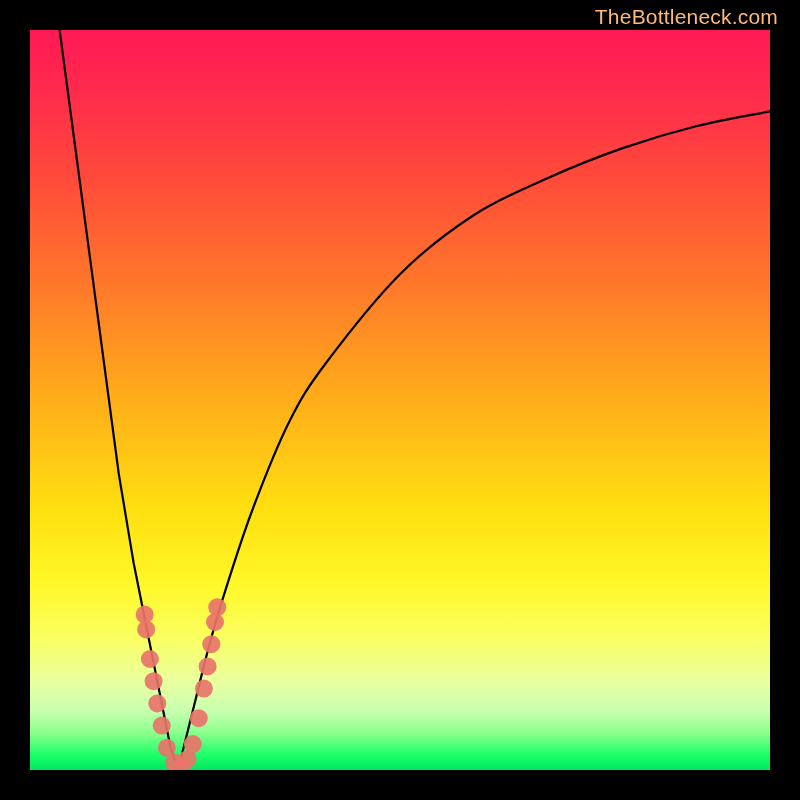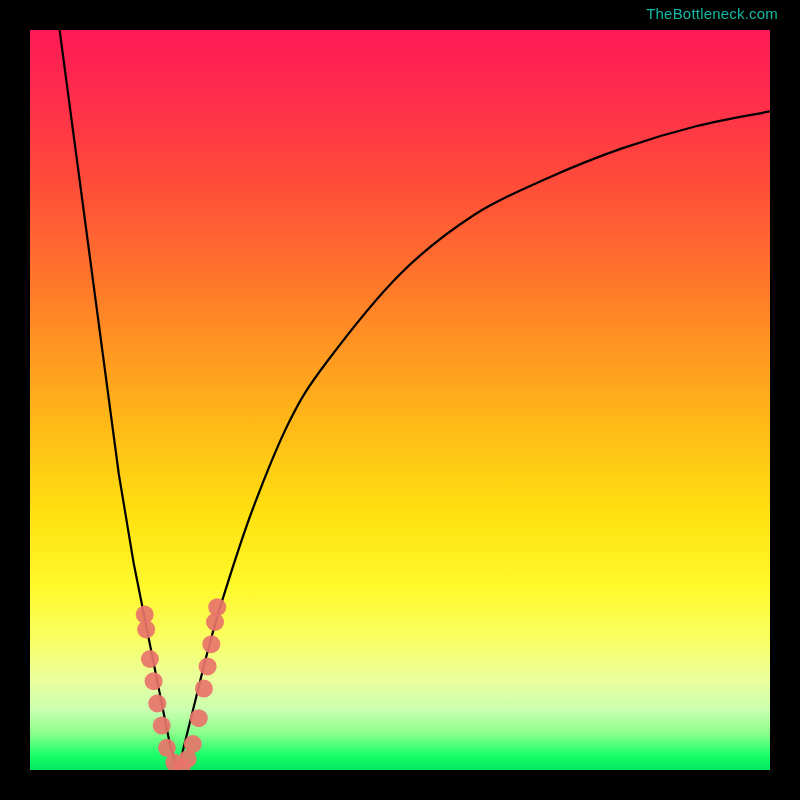--- a/index.html
+++ b/index.html
@@ -44,22 +44,22 @@
       #c8ffb0 92%,
       #8cff8c 95%,
       #1aff6a 98%,
       #00e860 100%
     );
   }
   .watermark {
     position: absolute;
     top: 5px;
     right: 22px;
-    color: #14b8a6;
-    font-size: 15px;
+    color: #fdba74;
+    font-size: 21px;
     font-weight: 500;
     letter-spacing: 0.2px;
   }
   svg.curves {
     position: absolute;
     inset: 0;
     width: 100%;
     height: 100%;
   }
 </style>

